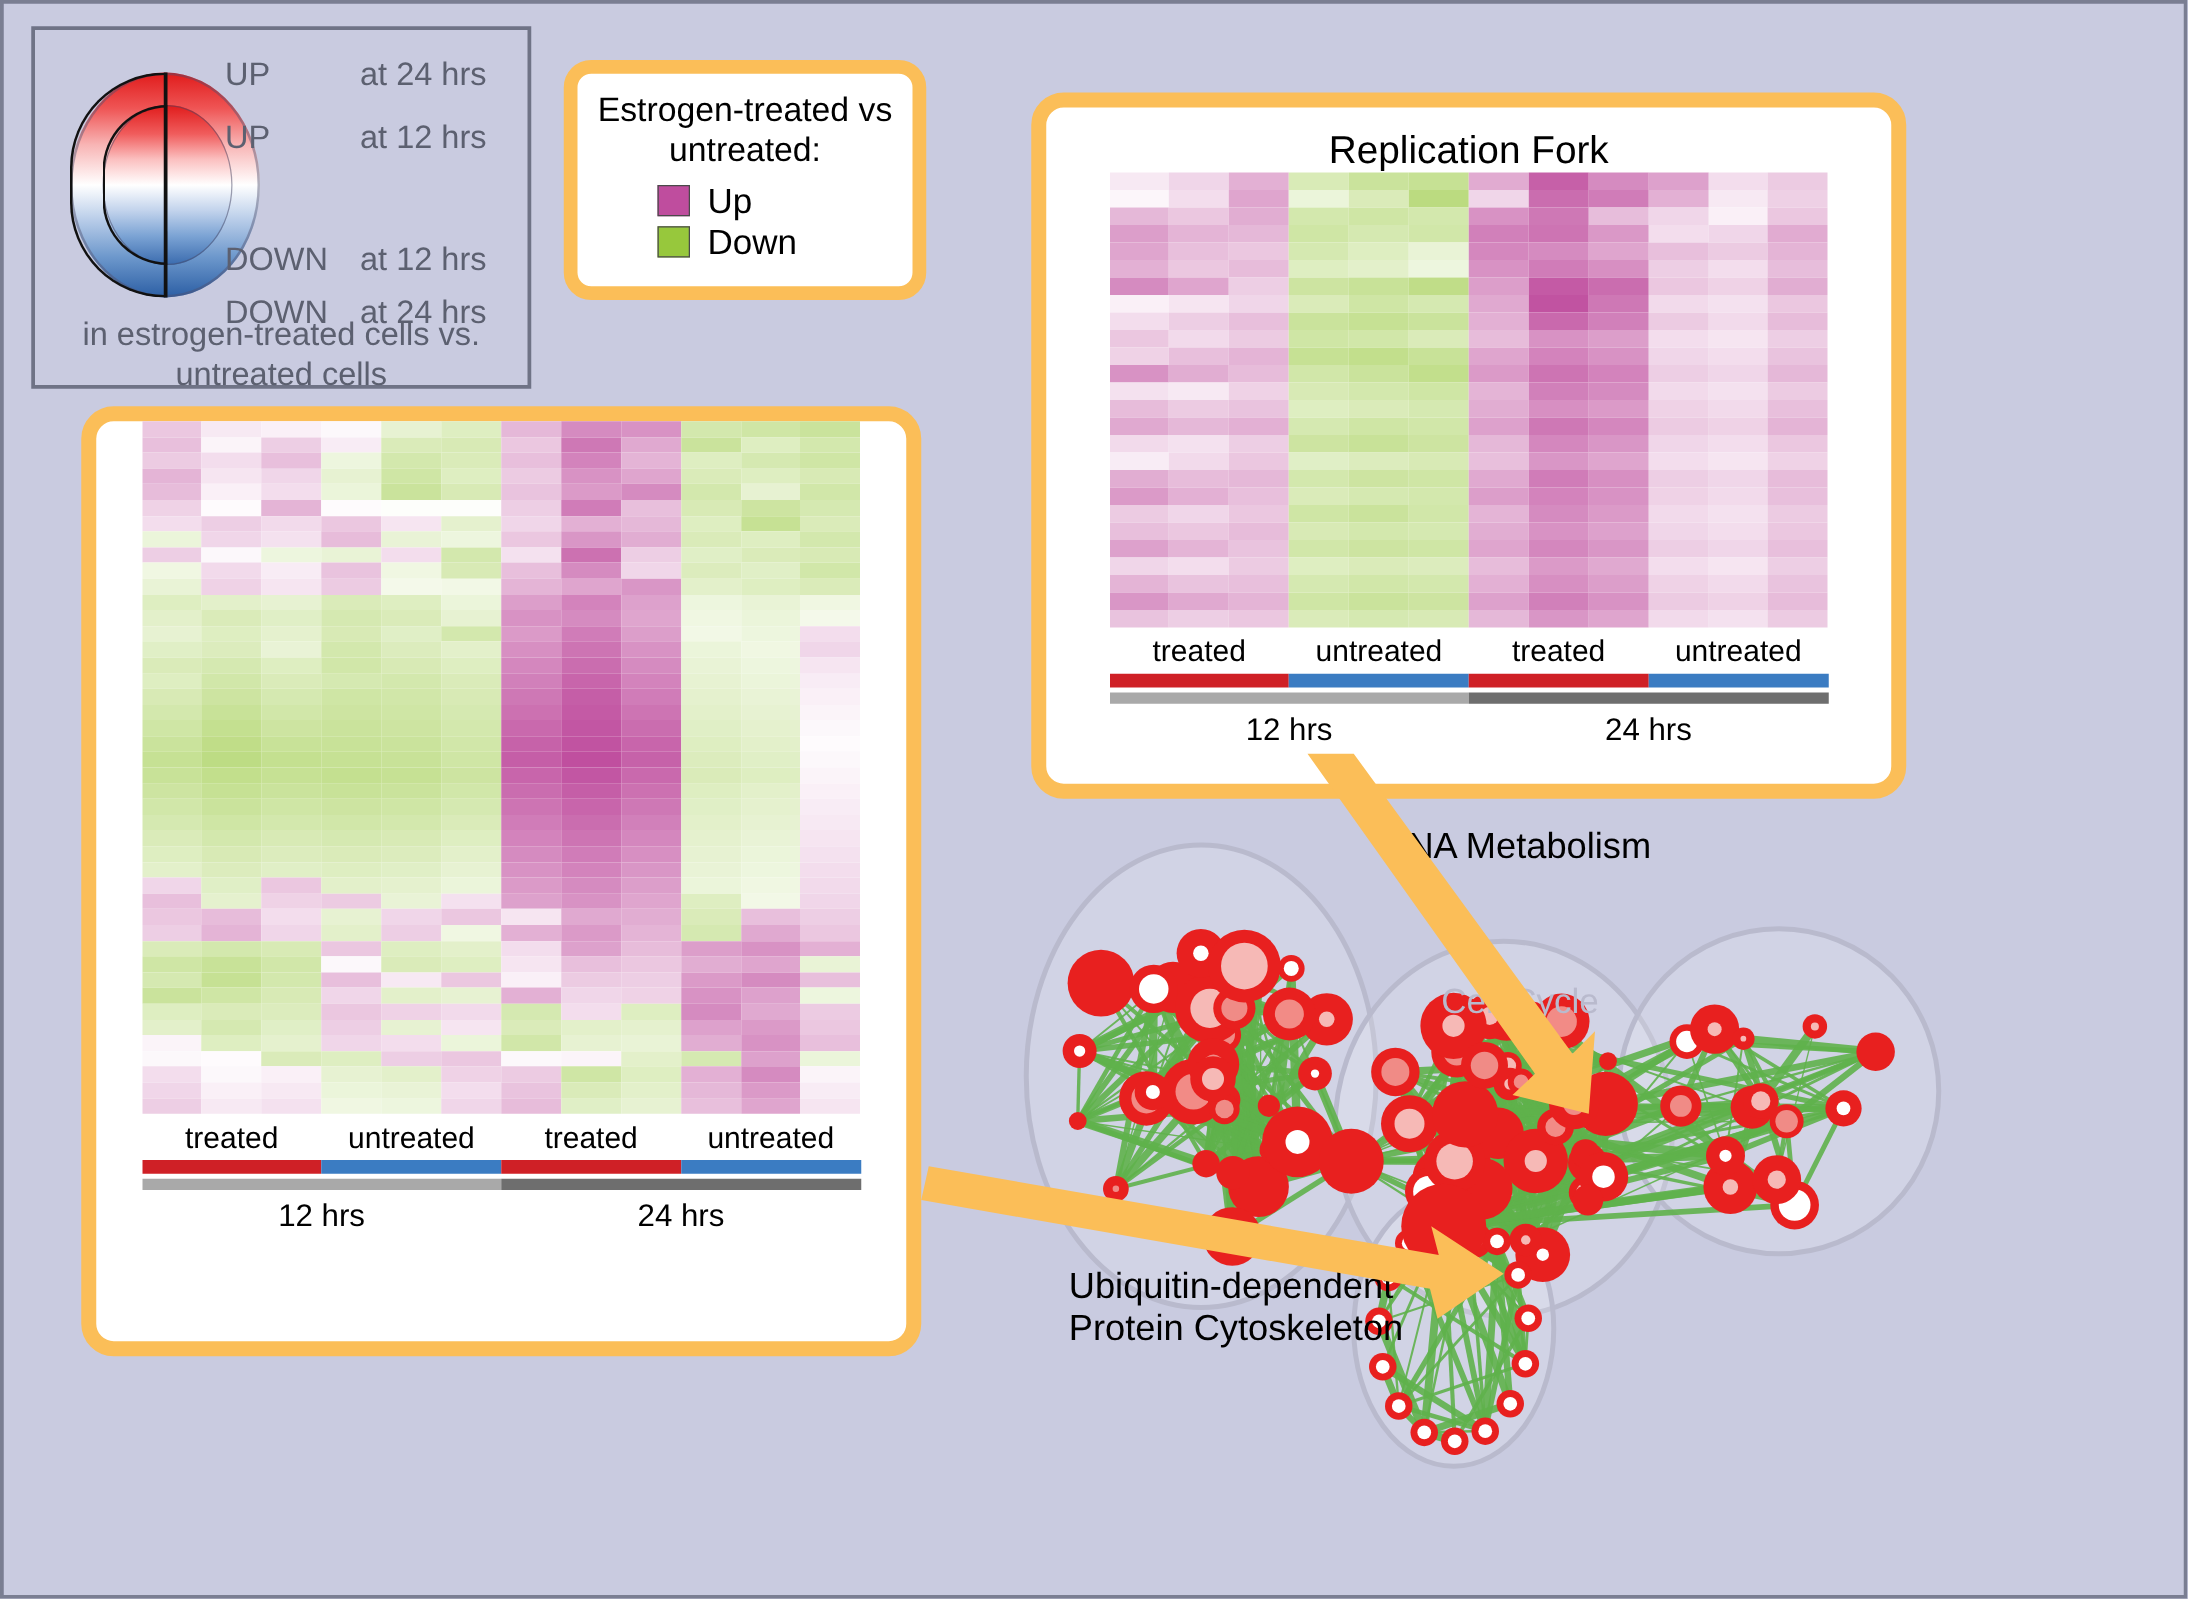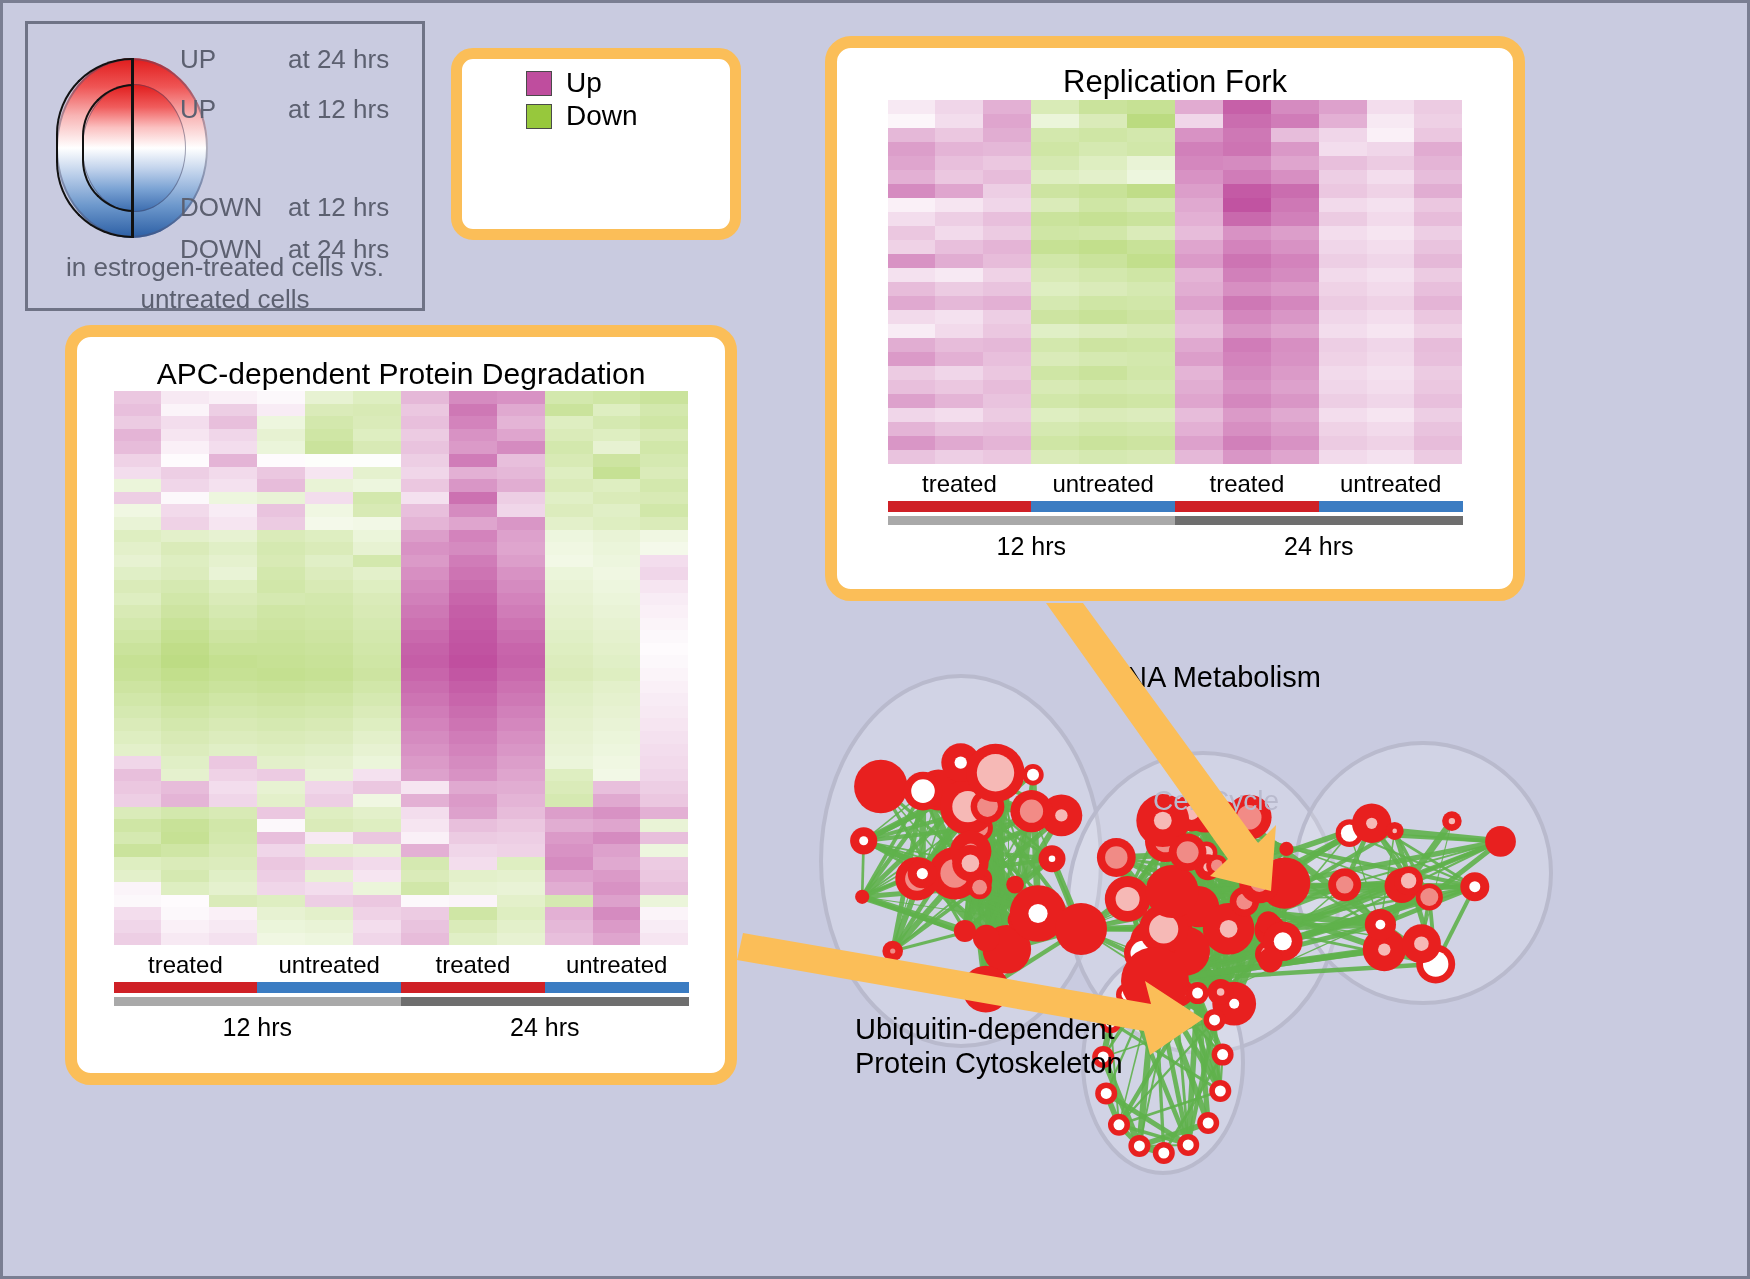--- a/index.html
+++ b/index.html
@@ -105,33 +105,35 @@
       <div class="cl-row">
         <span class="cl-tag">DOWN</span>
         <span class="cl-time">at 24 hrs</span>
       </div>
     </div>
     <div class="cl-caption">in estrogen-treated cells
 vs. untreated cells</div>
   </div>
 
   <div class="key-box">
+    <div class="key-title">Estrogen-treated
+vs untreated:</div>
     <div class="key-rows">
       <div class="key-row">
         <span class="sw" style="background: rgb(191, 77, 158);"></span>
         <span class="key-lbl">Up</span>
       </div>
       <div class="key-row">
         <span class="sw" style="background: rgb(151, 200, 60);"></span>
         <span class="key-lbl">Down</span>
       </div>
     </div>
   </div>
 
-  <div class="panel" id="panel-rep" style="border-color: rgb(251, 190, 88);">
+  <div class="panel" id="panel-rep" style="border-color: rgb(251, 190, 88); margin-top: 38px;">
     <div class="panel-title">Replication Fork</div>
     <div class="hm" id="hm-rep" style="width: 575px;">
         <div class="hm-col" style="width: 47.9167px;">
           <div class="hm-cell" style="height: 14px; background: rgb(247, 233, 243);"></div>
           <div class="hm-cell" style="height: 14px; background: rgb(252, 246, 250);"></div>
           <div class="hm-cell" style="height: 14px; background: rgb(229, 184, 216);"></div>
           <div class="hm-cell" style="height: 14px; background: rgb(220, 158, 202);"></div>
           <div class="hm-cell" style="height: 14px; background: rgb(223, 165, 206);"></div>
           <div class="hm-cell" style="height: 14px; background: rgb(227, 176, 212);"></div>
           <div class="hm-cell" style="height: 14px; background: rgb(213, 139, 192);"></div>
@@ -482,21 +484,20 @@
           <div style="width: 287.5px; background: rgb(110, 110, 110);"></div>
       </div>
       <div class="hrs-row">
         <span style="width: 287.5px;">12 hrs</span>
         <span style="width: 287.5px;">24 hrs</span>
       </div>
     </div>
   </div>
 
   <div class="panel" id="panel-apc" style="border-color: rgb(251, 190, 88);">
-    <div class="panel-title">APC-dependent Protein Degradation</div>
     <div class="hm" id="hm-apc" style="width: 575px;">
         <div class="hm-col" style="width: 47.9167px;">
           <div class="hm-cell" style="height: 12.6px; background: rgb(235, 199, 224);"></div>
           <div class="hm-cell" style="height: 12.6px; background: rgb(232, 191, 220);"></div>
           <div class="hm-cell" style="height: 12.6px; background: rgb(236, 203, 226);"></div>
           <div class="hm-cell" style="height: 12.6px; background: rgb(228, 180, 214);"></div>
           <div class="hm-cell" style="height: 12.6px; background: rgb(231, 188, 218);"></div>
           <div class="hm-cell" style="height: 12.6px; background: rgb(239, 210, 230);"></div>
           <div class="hm-cell" style="height: 12.6px; background: rgb(243, 221, 237);"></div>
           <div class="hm-cell" style="height: 12.6px; background: rgb(235, 245, 218);"></div>

